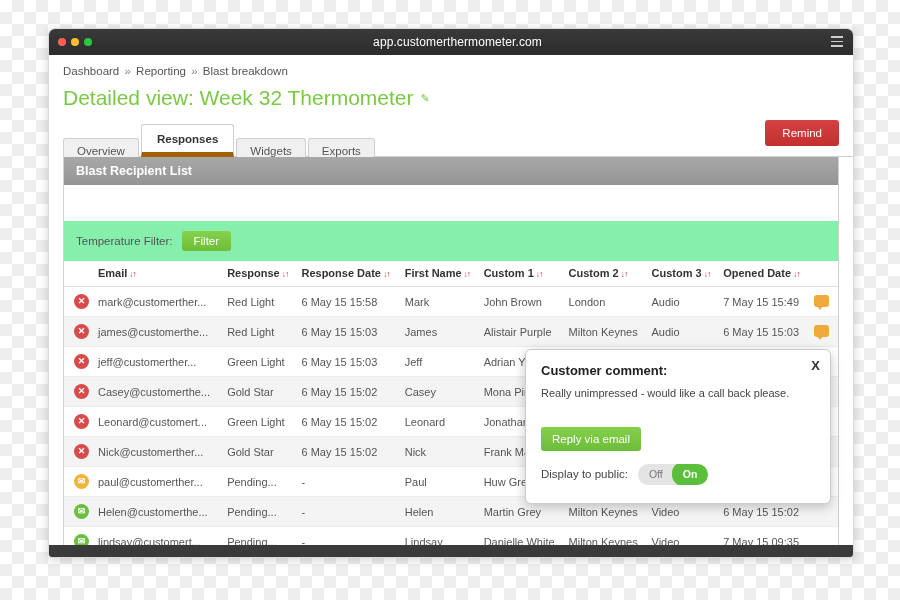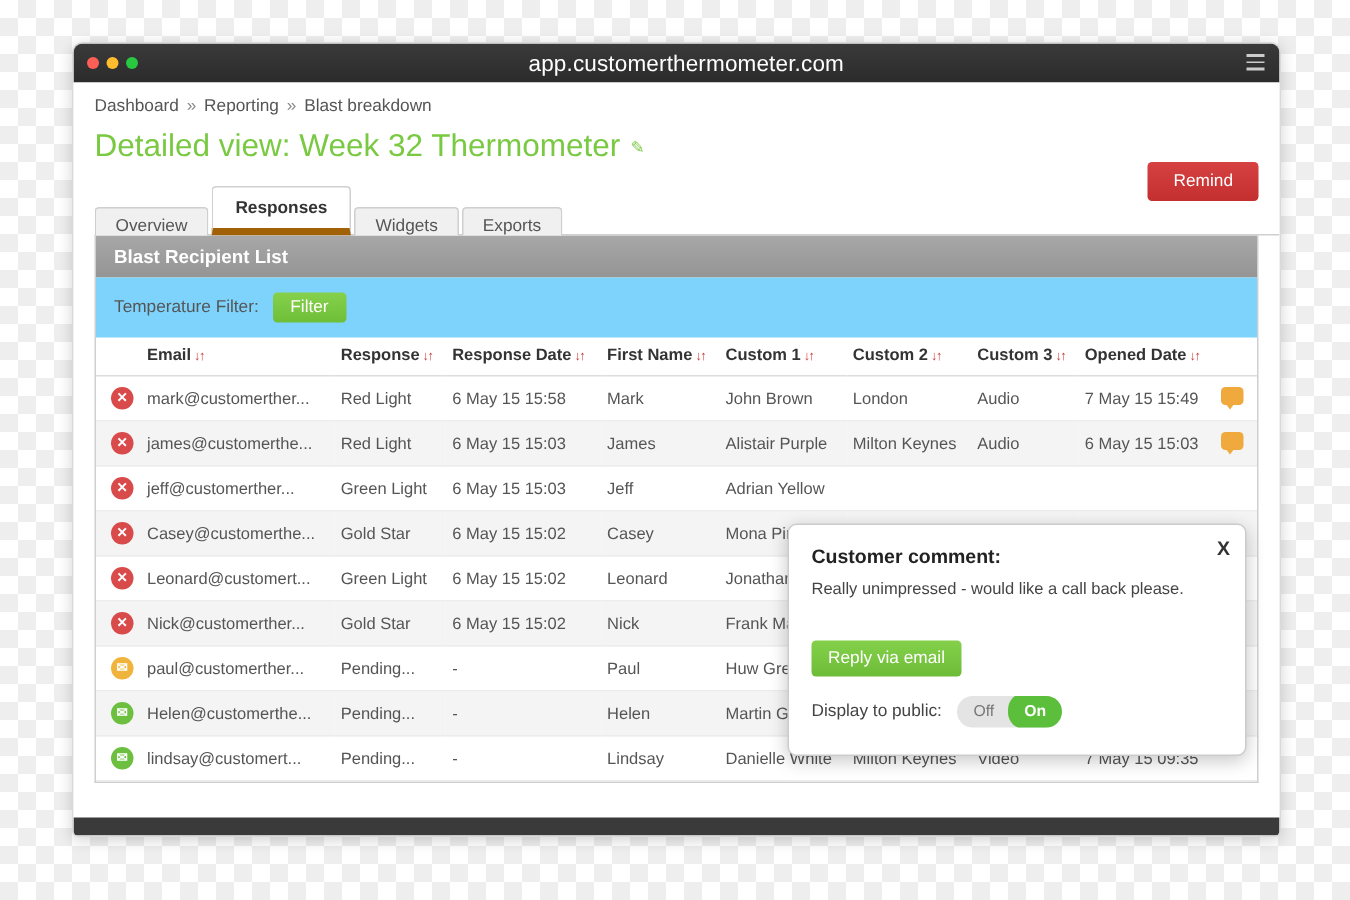--- a/index.html
+++ b/index.html
@@ -37,21 +37,21 @@
     display: flex; align-items: center;
     position: relative;
   }
   .lights { display: flex; gap: 5px; margin-left: 9px; }
   .light { width: 8px; height: 8px; border-radius: 50%; display: block; }
   .l-red { background: #ff5f57; }
   .l-yellow { background: #ffbd2e; }
   .l-green { background: #28c840; }
   .url {
     position: absolute; left: 0; right: 7px; text-align: center;
-    color: #ffffff; font-size: 15px; letter-spacing: .1px; padding-left: 20px;
+    color: #ffffff; font-size: 12px; letter-spacing: .1px; padding-left: 20px;
   }
   .hamburger {
     position: absolute; right: 10px; top: 7px;
     width: 12px; height: 11px;
     display: flex; flex-direction: column; justify-content: space-between;
   }
   .hamburger i { display: block; height: 1.6px; background: #cccccc; }
 
   .page {
     position: relative;
@@ -89,21 +89,21 @@
     position: relative; top: 1px;
     cursor: pointer;
   }
   .tab.active {
     background: #ffffff; color: #333333;
     font-weight: bold;
     padding: 8px 15px 7px;
     border-bottom: 5px solid #a16207;
   }
   .remind-btn {
-    position: absolute; right: 14px; bottom: 22px;
+    position: absolute; right: 14px; bottom: 10px;
     background: #cf3a3a;
     background: linear-gradient(#d64242, #c32f2f);
     color: #ffffff; font-size: 11.5px;
     padding: 7px 17px; border-radius: 3px;
     cursor: pointer; border: none; margin-left: 28px;
   }
 
   .panel {
     margin: 0 14px 0 14px;
     border: 1px solid #cfcfcf;
@@ -111,21 +111,22 @@
   }
   .panel-head {
     background: #9b9b9b;
     background: linear-gradient(#a8a8a8, #949494);
     color: #ffffff; font-size: 12.5px; font-weight: bold;
     padding: 7px 12px;
   }
   .filterbar {
     display: flex; align-items: center; gap: 9px;
     padding: 10px 12px;
-    background: #7dd3fc;
+    background: #86efac;
+    margin-top: 36px;
   }
   .filterbar .flabel { font-size: 11.5px; color: #555555; }
   .select {
     width: 182px; height: 23px;
     border: 1px solid #c4c4c4; border-radius: 2px;
     font-size: 11.5px; color: #444444;
     display: flex; align-items: center; justify-content: space-between;
     padding: 0 6px; background: #ffffff;
     cursor: pointer;
   }

